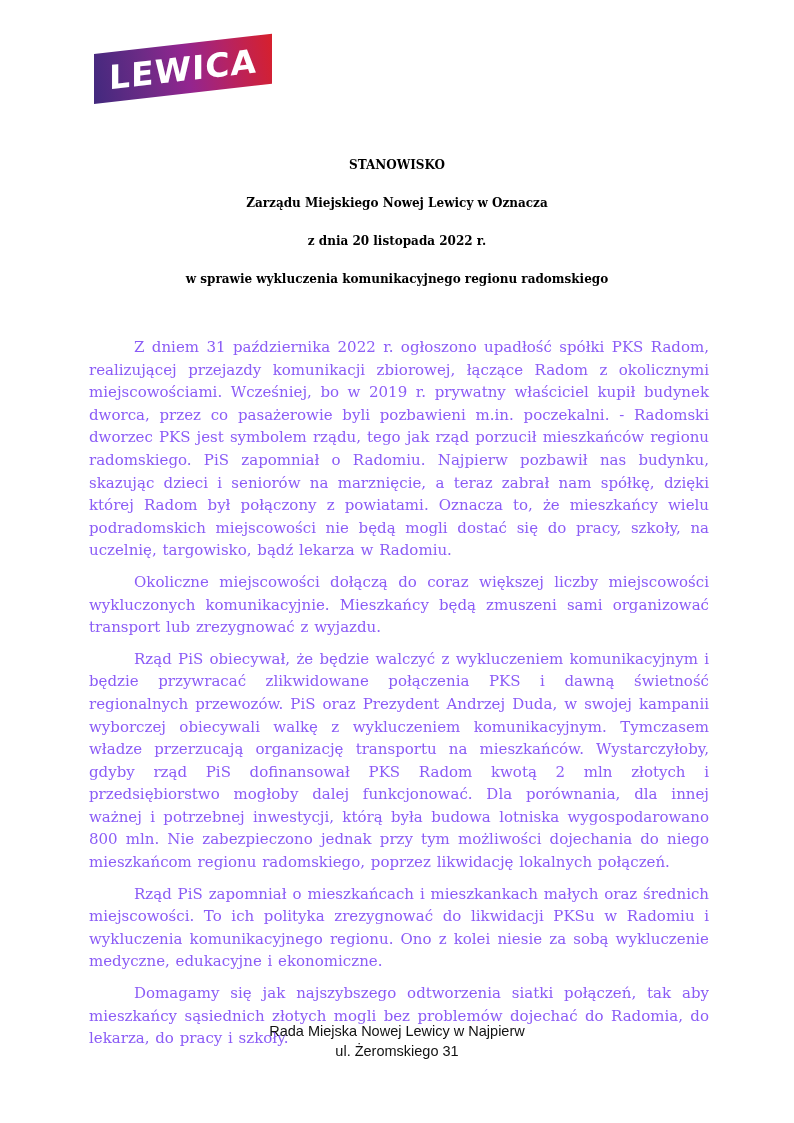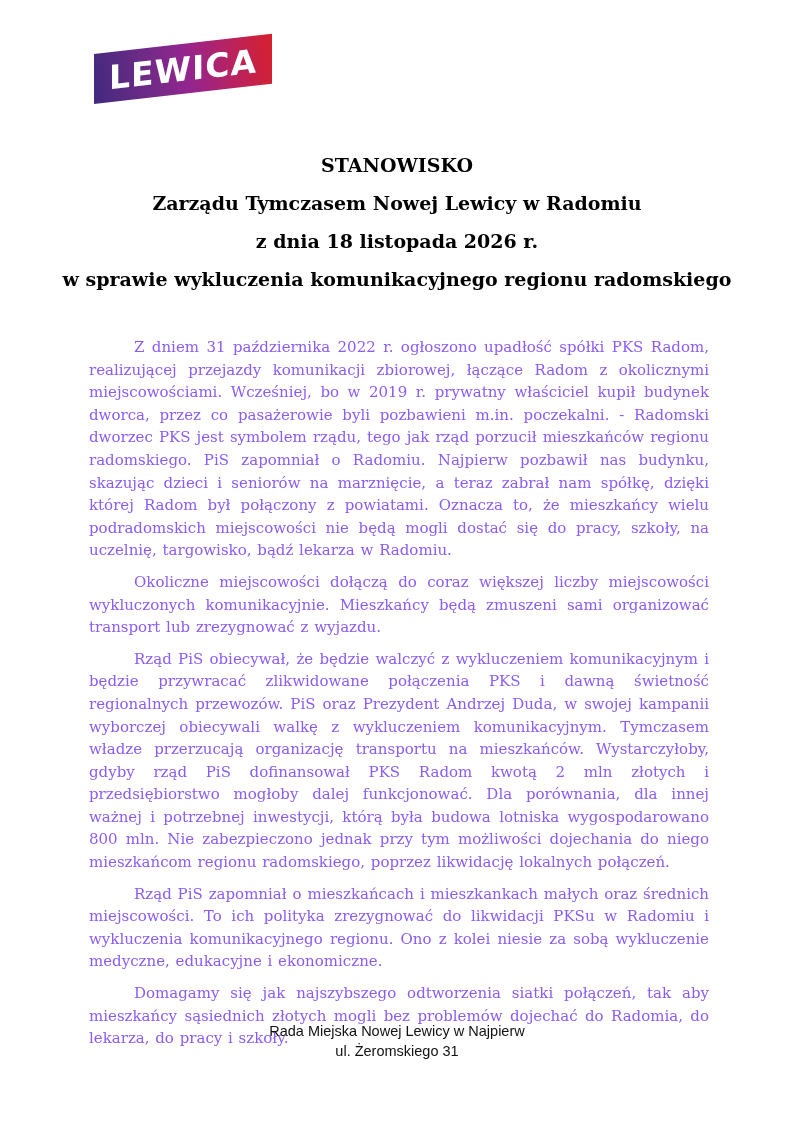--- a/index.html
+++ b/index.html
@@ -47,21 +47,21 @@
   .title-block {
     position: absolute;
     top: 146px;
     left: 0;
     width: 100%;
     text-align: center;
   }
   .title-line {
     font-family: "DejaVu Serif", serif;
     font-weight: bold;
-    font-size: 19px;
+    font-size: 12px;
     line-height: 38px;
     color: #000000;
   }
 
   
   .doc-body {
     position: absolute;
     top: 336px;
     left: 89px;
     width: 620px;
@@ -96,22 +96,22 @@
 <div class="page">
 
   <div class="logo-wrap">
     <div class="logo-banner">
       <span class="logo-text">LEWICA</span>
     </div>
   </div>
 
   <div class="title-block">
     <div class="title-line">STANOWISKO</div>
-    <div class="title-line">Zarządu Tymczasem Nowej Lewicy w Radomiu</div>
-    <div class="title-line">z dnia 18 listopada 2026 r.</div>
+    <div class="title-line">Zarządu Miejskiego Nowej Lewicy w Oznacza</div>
+    <div class="title-line">z dnia 20 listopada 2022 r.</div>
     <div class="title-line">w sprawie wykluczenia komunikacyjnego regionu radomskiego</div>
   </div>
 
   <div class="doc-body">
     <p>Z dniem 31 października 2022 r. ogłoszono upadłość spółki PKS Radom, realizującej przejazdy komunikacji zbiorowej, łączące Radom z okolicznymi miejscowościami. Wcześniej, bo w 2019 r. prywatny właściciel kupił budynek dworca, przez co pasażerowie byli pozbawieni m.in. poczekalni. - Radomski dworzec PKS jest symbolem rządu, tego jak rząd porzucił mieszkańców regionu radomskiego. PiS zapomniał o Radomiu. Najpierw pozbawił nas budynku, skazując dzieci i seniorów na marznięcie, a teraz zabrał nam spółkę, dzięki której Radom był połączony z powiatami. Oznacza to, że mieszkańcy wielu podradomskich miejscowości nie będą mogli dostać się do pracy, szkoły, na uczelnię, targowisko, bądź lekarza w Radomiu.</p>
     <p>Okoliczne miejscowości dołączą do coraz większej liczby miejscowości wykluczonych komunikacyjnie. Mieszkańcy będą zmuszeni sami organizować transport lub zrezygnować z wyjazdu.</p>
     <p>Rząd PiS obiecywał, że będzie walczyć z wykluczeniem komunikacyjnym i będzie przywracać zlikwidowane połączenia PKS i dawną świetność regionalnych przewozów. PiS oraz Prezydent Andrzej Duda, w swojej kampanii wyborczej obiecywali walkę z wykluczeniem komunikacyjnym. Tymczasem władze przerzucają organizację transportu na mieszkańców. Wystarczyłoby, gdyby rząd PiS dofinansował PKS Radom kwotą 2 mln złotych i przedsiębiorstwo mogłoby dalej funkcjonować. Dla porównania, dla innej ważnej i potrzebnej inwestycji, którą była budowa lotniska wygospodarowano 800 mln. Nie zabezpieczono jednak przy tym możliwości dojechania do niego mieszkańcom regionu radomskiego, poprzez likwidację lokalnych połączeń.</p>
     <p>Rząd PiS zapomniał o mieszkańcach i mieszkankach małych oraz średnich miejscowości. To ich polityka zrezygnować do likwidacji PKSu w Radomiu i wykluczenia komunikacyjnego regionu. Ono z kolei niesie za sobą wykluczenie medyczne, edukacyjne i ekonomiczne.</p>
     <p>Domagamy się jak najszybszego odtworzenia siatki połączeń, tak aby mieszkańcy sąsiednich złotych mogli bez problemów dojechać do Radomia, do lekarza, do pracy i szkoły.</p>
   </div>

